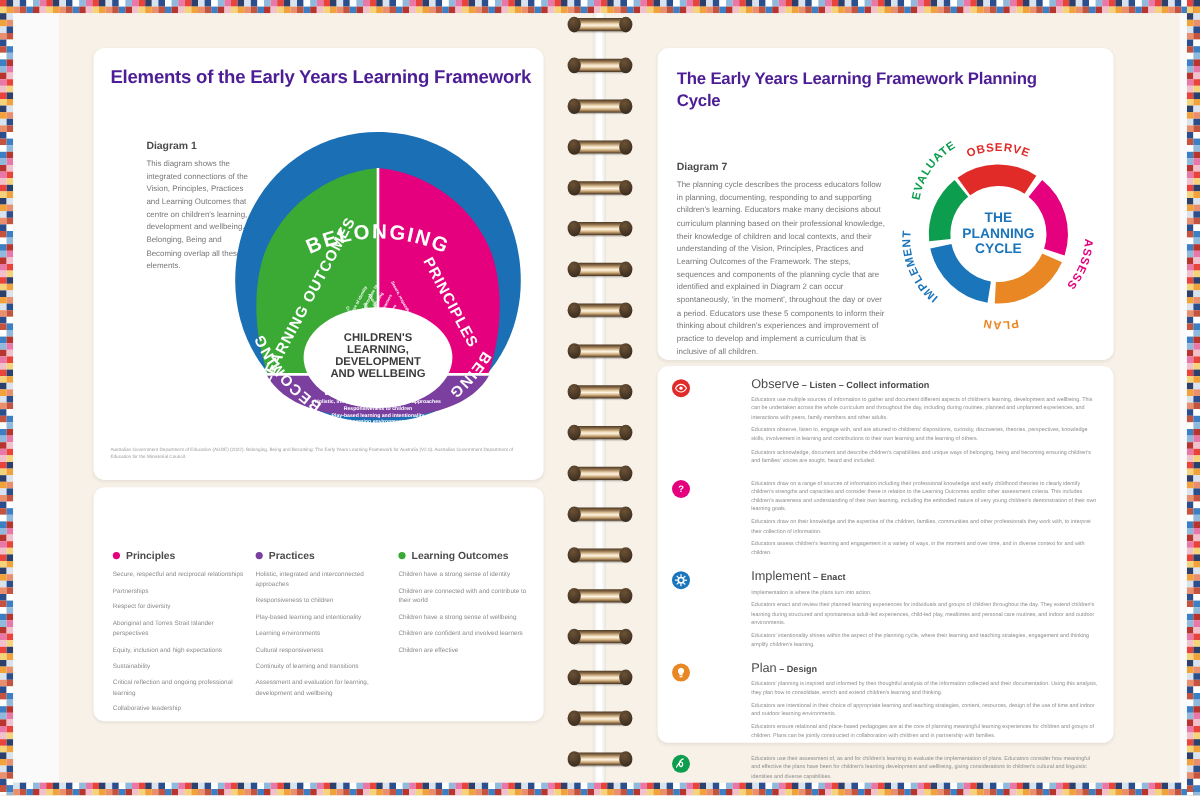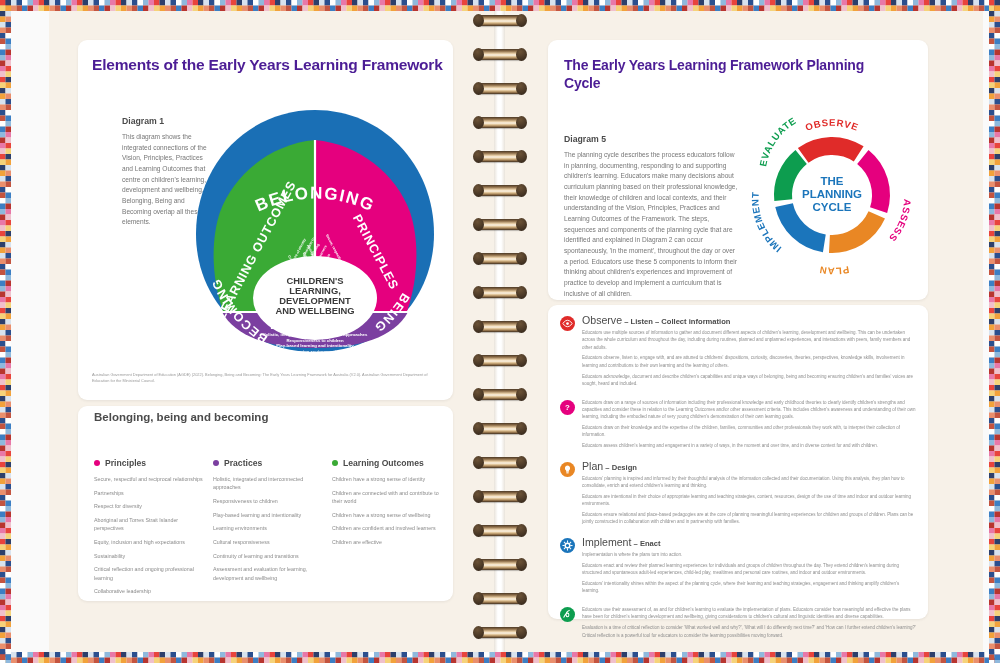--- a/index.html
+++ b/index.html
@@ -181,21 +181,21 @@
   .step { display: flex; gap: 7px; margin-bottom: 8px; }
   .step-badge {
     flex: none;
     width: 15px; height: 15px;
     border-radius: 50%;
     display: flex;
     align-items: center;
     justify-content: center;
     margin-top: 1px;
   }
-  .step-body { flex: 1; }
+  .step-body { flex: 1; margin-left: 44px; }
   .step-head {
     font-size: 10px;
     color: #4b4b4b;
     margin-bottom: 2.5px;
     line-height: 1.1;
   }
   .step-head .kw { font-weight: normal; font-size: 10.6px; }
   .step-head .sub { font-size: 7.6px; font-weight: bold; }
   .step-p {
     font-size: 4.5px;
@@ -1527,21 +1527,20 @@
         <text x="129" y="202" font-size="9.4" font-weight="bold" fill="#3a3a3a" text-anchor="middle">DEVELOPMENT</text>
         <text x="129" y="212" font-size="9.4" font-weight="bold" fill="#3a3a3a" text-anchor="middle">AND WELLBEING</text>
       </g>
     </svg>
   </div>
 
   <div class="attrib" style="position:absolute; left:14px; top:332px; width:348px;">Australian Government Department of Education (AGDE) (2022). Belonging, Being and Becoming: The Early Years Learning Framework for Australia (V2.0). Australian Government Department of Education for the Ministerial Council.</div>
 </div>
 
 <div class="card" id="card-vision">
-  <div class="vision-sub">Belonging, being and becoming</div>
   <div class="vision-cols" id="vision-cols">
       <div class="vcol">
         <div class="vcol-head">
           <span class="dot" style="background: rgb(229, 0, 126);"></span>
           <span>Principles</span>
         </div>
         <div class="vitem">Secure, respectful and reciprocal relationships</div>
         <div class="vitem">Partnerships</div>
         <div class="vitem">Respect for diversity</div>
         <div class="vitem">Aboriginal and Torres Strait Islander perspectives</div>
@@ -1574,21 +1573,21 @@
         <div class="vitem">Children are confident and involved learners</div>
         <div class="vitem">Children are effective</div>
       </div>
     </div>
 </div>
 
 <div class="card" id="card-cycle">
   <div class="card-title">The Early Years Learning Framework Planning Cycle</div>
 
   <div class="cycle-left">
-    <div class="diagram-label">Diagram 5</div>
+    <div class="diagram-label">Diagram 7</div>
     <div class="intro-text">The planning cycle describes the process educators follow in planning, documenting, responding to and supporting children's learning. Educators make many decisions about curriculum planning based on their professional knowledge, their knowledge of children and local contexts, and their understanding of the Vision, Principles, Practices and Learning Outcomes of the Framework. The steps, sequences and components of the planning cycle that are identified and explained in Diagram 2 can occur spontaneously, 'in the moment', throughout the day or over a period. Educators use these 5 components to inform their thinking about children's experiences and improvement of practice to develop and implement a curriculum that is inclusive of all children.</div>
     <div class="intro-text" style="margin-top:5px;">It is important to note that documentation occurs at every stage of the planning cycle.</div>
     <div class="attrib">Australian Government Department of Education (AGDE) (2022). Belonging, Being and Becoming: The Early Years Learning Framework for Australia (V2.0). Australian Government Department of Education for the Ministerial Council.</div>
   </div>
 
   <div class="wheel">
     <svg width="176" height="180" viewBox="0 0 176 180">
       <defs>
         <path id="tObserve" d="M 30 66 A 62 62 0 0 1 146 66" fill="none"></path>
         <path id="tAssess" d="M 156 74 A 62 62 0 0 1 124 153" fill="none"></path>
@@ -1641,52 +1640,52 @@
             <text x="12" y="18" font-size="17" font-weight="bold" fill="#fff" text-anchor="middle">?</text>
           </svg>
         </div>
         <div class="step-body">
           <div class="step-p">Educators draw on a range of sources of information including their professional knowledge and early childhood theories to clearly identify children's strengths and capacities and consider these in relation to the Learning Outcomes and/or other assessment criteria. This includes children's awareness and understanding of their own learning, including the embodied nature of very young children's demonstration of their own learning goals.</div>
           <div class="step-p">Educators draw on their knowledge and the expertise of the children, families, communities and other professionals they work with, to interpret their collection of information.</div>
           <div class="step-p">Educators assess children's learning and engagement in a variety of ways, in the moment and over time, and in diverse context for and with children.</div>
         </div>
       </div>
       <div class="step">
-        <div class="step-badge" style="background: rgb(233, 135, 36);">
-          <svg width="11" height="11" viewBox="0 0 24 24">
-            <path d="M12 3a6 6 0 0 0-3 11v3h6v-3a6 6 0 0 0-3-11z" fill="#fff"></path>
-            <rect x="9.5" y="18" width="5" height="2.5" fill="#fff"></rect>
-          </svg>
-        </div>
-        <div class="step-body">
-          <div class="step-head"><span class="kw">Plan</span><span class="sub"> – Design</span></div>
-          <div class="step-p">Educators' planning is inspired and informed by their thoughtful analysis of the information collected and their documentation. Using this analysis, they plan how to consolidate, enrich and extend children's learning and thinking.</div>
-          <div class="step-p">Educators are intentional in their choice of appropriate learning and teaching strategies, content, resources, design of the use of time and indoor and outdoor learning environments.</div>
-          <div class="step-p">Educators ensure relational and place-based pedagogies are at the core of planning meaningful learning experiences for children and groups of children. Plans can be jointly constructed in collaboration with children and in partnership with families.</div>
-        </div>
-      </div>
-      <div class="step">
         <div class="step-badge" style="background: rgb(27, 117, 187);">
           <svg width="11" height="11" viewBox="0 0 24 24">
             <circle cx="12" cy="12" r="5" fill="none" stroke="#fff" stroke-width="3"></circle>
             <rect x="11" y="1" width="2.2" height="5" fill="#fff" transform="rotate(0 12 12)"></rect>
             <rect x="11" y="1" width="2.2" height="5" fill="#fff" transform="rotate(45 12 12)"></rect>
             <rect x="11" y="1" width="2.2" height="5" fill="#fff" transform="rotate(90 12 12)"></rect>
             <rect x="11" y="1" width="2.2" height="5" fill="#fff" transform="rotate(135 12 12)"></rect>
             <rect x="11" y="1" width="2.2" height="5" fill="#fff" transform="rotate(180 12 12)"></rect>
             <rect x="11" y="1" width="2.2" height="5" fill="#fff" transform="rotate(225 12 12)"></rect>
             <rect x="11" y="1" width="2.2" height="5" fill="#fff" transform="rotate(270 12 12)"></rect>
             <rect x="11" y="1" width="2.2" height="5" fill="#fff" transform="rotate(315 12 12)"></rect>
           </svg>
         </div>
         <div class="step-body">
           <div class="step-head"><span class="kw">Implement</span><span class="sub"> – Enact</span></div>
           <div class="step-p">Implementation is where the plans turn into action.</div>
           <div class="step-p">Educators enact and review their planned learning experiences for individuals and groups of children throughout the day. They extend children's learning during structured and spontaneous adult-led experiences, child-led play, mealtimes and personal care routines, and indoor and outdoor environments.</div>
           <div class="step-p">Educators' intentionality shines within the aspect of the planning cycle, where their learning and teaching strategies, engagement and thinking amplify children's learning.</div>
+        </div>
+      </div>
+      <div class="step">
+        <div class="step-badge" style="background: rgb(233, 135, 36);">
+          <svg width="11" height="11" viewBox="0 0 24 24">
+            <path d="M12 3a6 6 0 0 0-3 11v3h6v-3a6 6 0 0 0-3-11z" fill="#fff"></path>
+            <rect x="9.5" y="18" width="5" height="2.5" fill="#fff"></rect>
+          </svg>
+        </div>
+        <div class="step-body">
+          <div class="step-head"><span class="kw">Plan</span><span class="sub"> – Design</span></div>
+          <div class="step-p">Educators' planning is inspired and informed by their thoughtful analysis of the information collected and their documentation. Using this analysis, they plan how to consolidate, enrich and extend children's learning and thinking.</div>
+          <div class="step-p">Educators are intentional in their choice of appropriate learning and teaching strategies, content, resources, design of the use of time and indoor and outdoor learning environments.</div>
+          <div class="step-p">Educators ensure relational and place-based pedagogies are at the core of planning meaningful learning experiences for children and groups of children. Plans can be jointly constructed in collaboration with children and in partnership with families.</div>
         </div>
       </div>
       <div class="step">
         <div class="step-badge" style="background: rgb(13, 157, 79);">
           <svg width="11" height="11" viewBox="0 0 24 24">
             <path d="M4 18c3-6 6-9 8-9s3 2 3 4-1 4-3 4-3-2-3-5 2-7 7-9" fill="none" stroke="#fff" stroke-width="2.2" stroke-linecap="round"></path>
           </svg>
         </div>
         <div class="step-body">
           <div class="step-p">Educators use their assessment of, as and for children's learning to evaluate the implementation of plans. Educators consider how meaningful and effective the plans have been for children's learning development and wellbeing, giving considerations to children's cultural and linguistic identities and diverse capabilities.</div>

